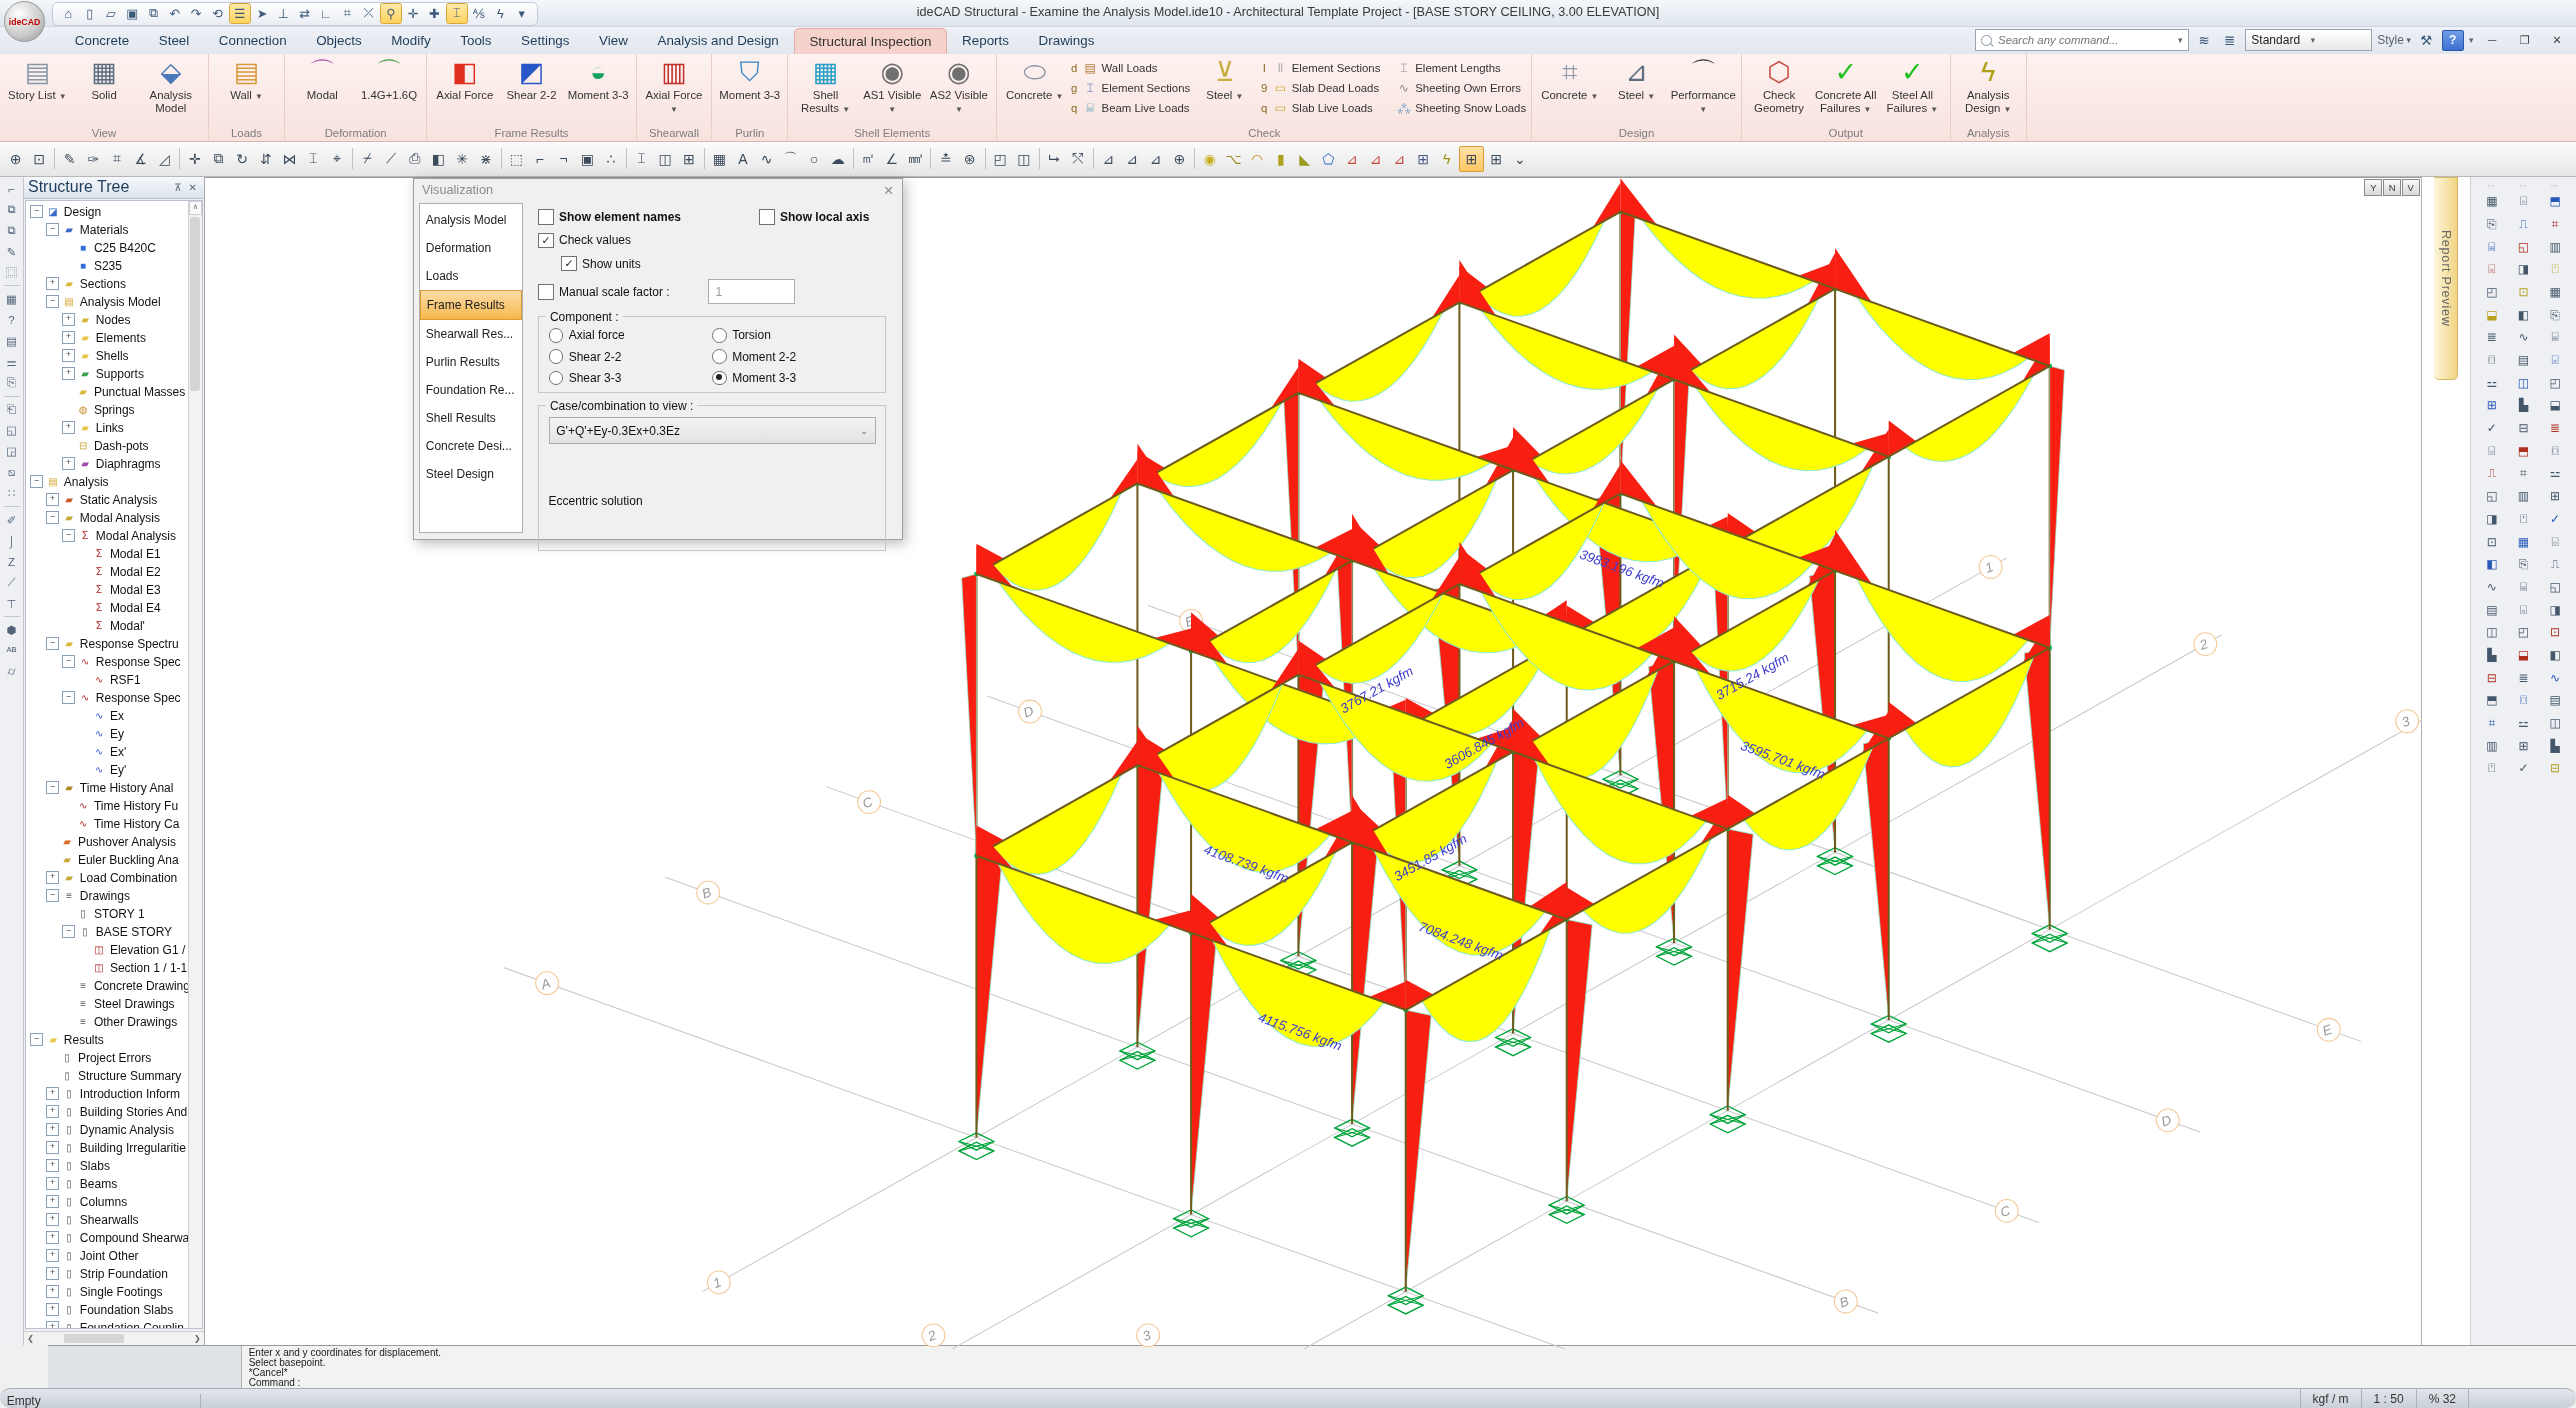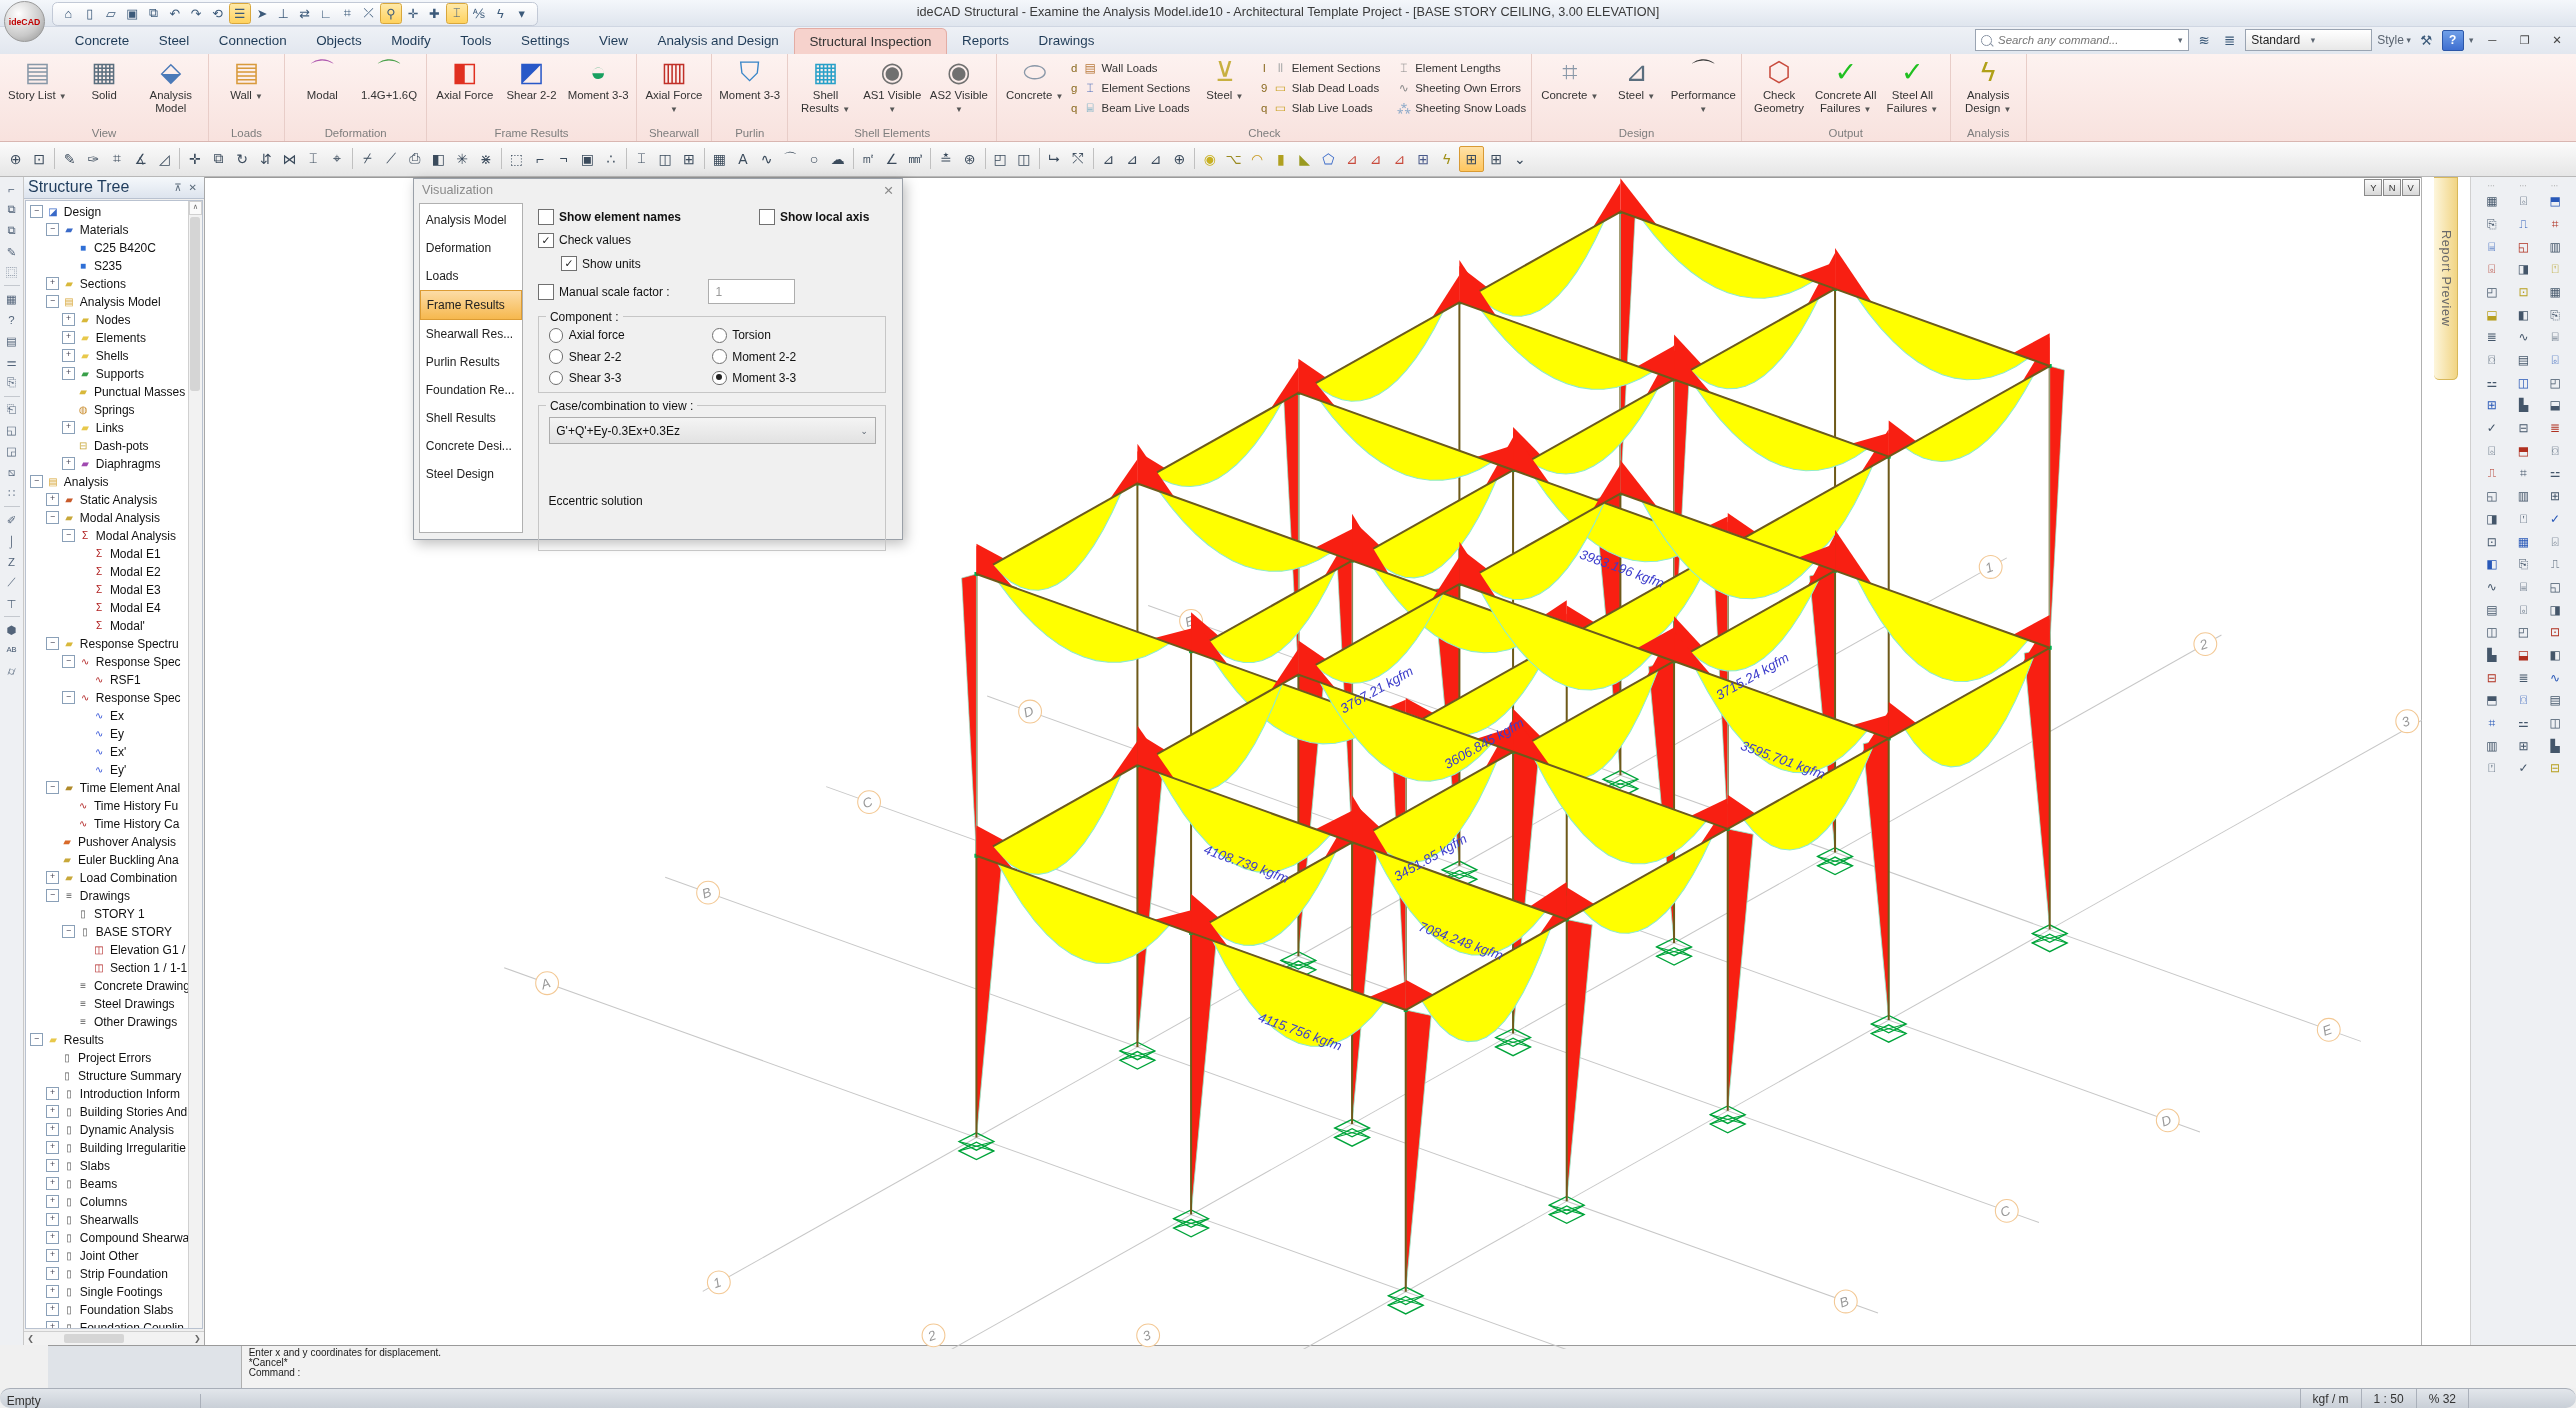--- a/index.html
+++ b/index.html
@@ -678,21 +678,21 @@
               <span class="tlbl">Ex'</span>
             </div>
             <div class="trow" style="padding-left: 52px;">
               <span class="tspc"></span>
               <span class="tico" style="color: rgb(47, 79, 214);">∿</span>
               <span class="tlbl">Ey'</span>
             </div>
             <div class="trow" style="padding-left: 20px;">
               <span class="texp">−</span>
               <span class="tico" style="color: rgb(176, 138, 42);">▰</span>
-              <span class="tlbl">Time Element Anal</span>
+              <span class="tlbl">Time History Anal</span>
             </div>
             <div class="trow" style="padding-left: 36px;">
               <span class="tspc"></span>
               <span class="tico" style="color: rgb(176, 32, 32);">∿</span>
               <span class="tlbl">Time History Fu</span>
             </div>
             <div class="trow" style="padding-left: 36px;">
               <span class="tspc"></span>
               <span class="tico" style="color: rgb(176, 32, 32);">∿</span>
               <span class="tlbl">Time History Ca</span>
@@ -1418,20 +1418,21 @@
             <span class="rii" style="color: rgb(184, 160, 32);">⊟</span>
           </div>
       </div>
     </div>
   </div>
 
   <div class="cmdarea">
     <div class="cmdleft"></div>
     <div class="cmdtext">
       <div>Enter x and y coordinates for displacement.</div>
+      <div>Select basepoint.</div>
       <div>*Cancel*</div>
       <div>Command :</div>
     </div>
   </div>
 
   <div class="statusbar">
     <div class="sb-left">Empty</div>
     <div class="sb-fill"></div>
     <div class="sb-cell">kgf / m</div>
     <div class="sb-cell">1 : 50</div>

